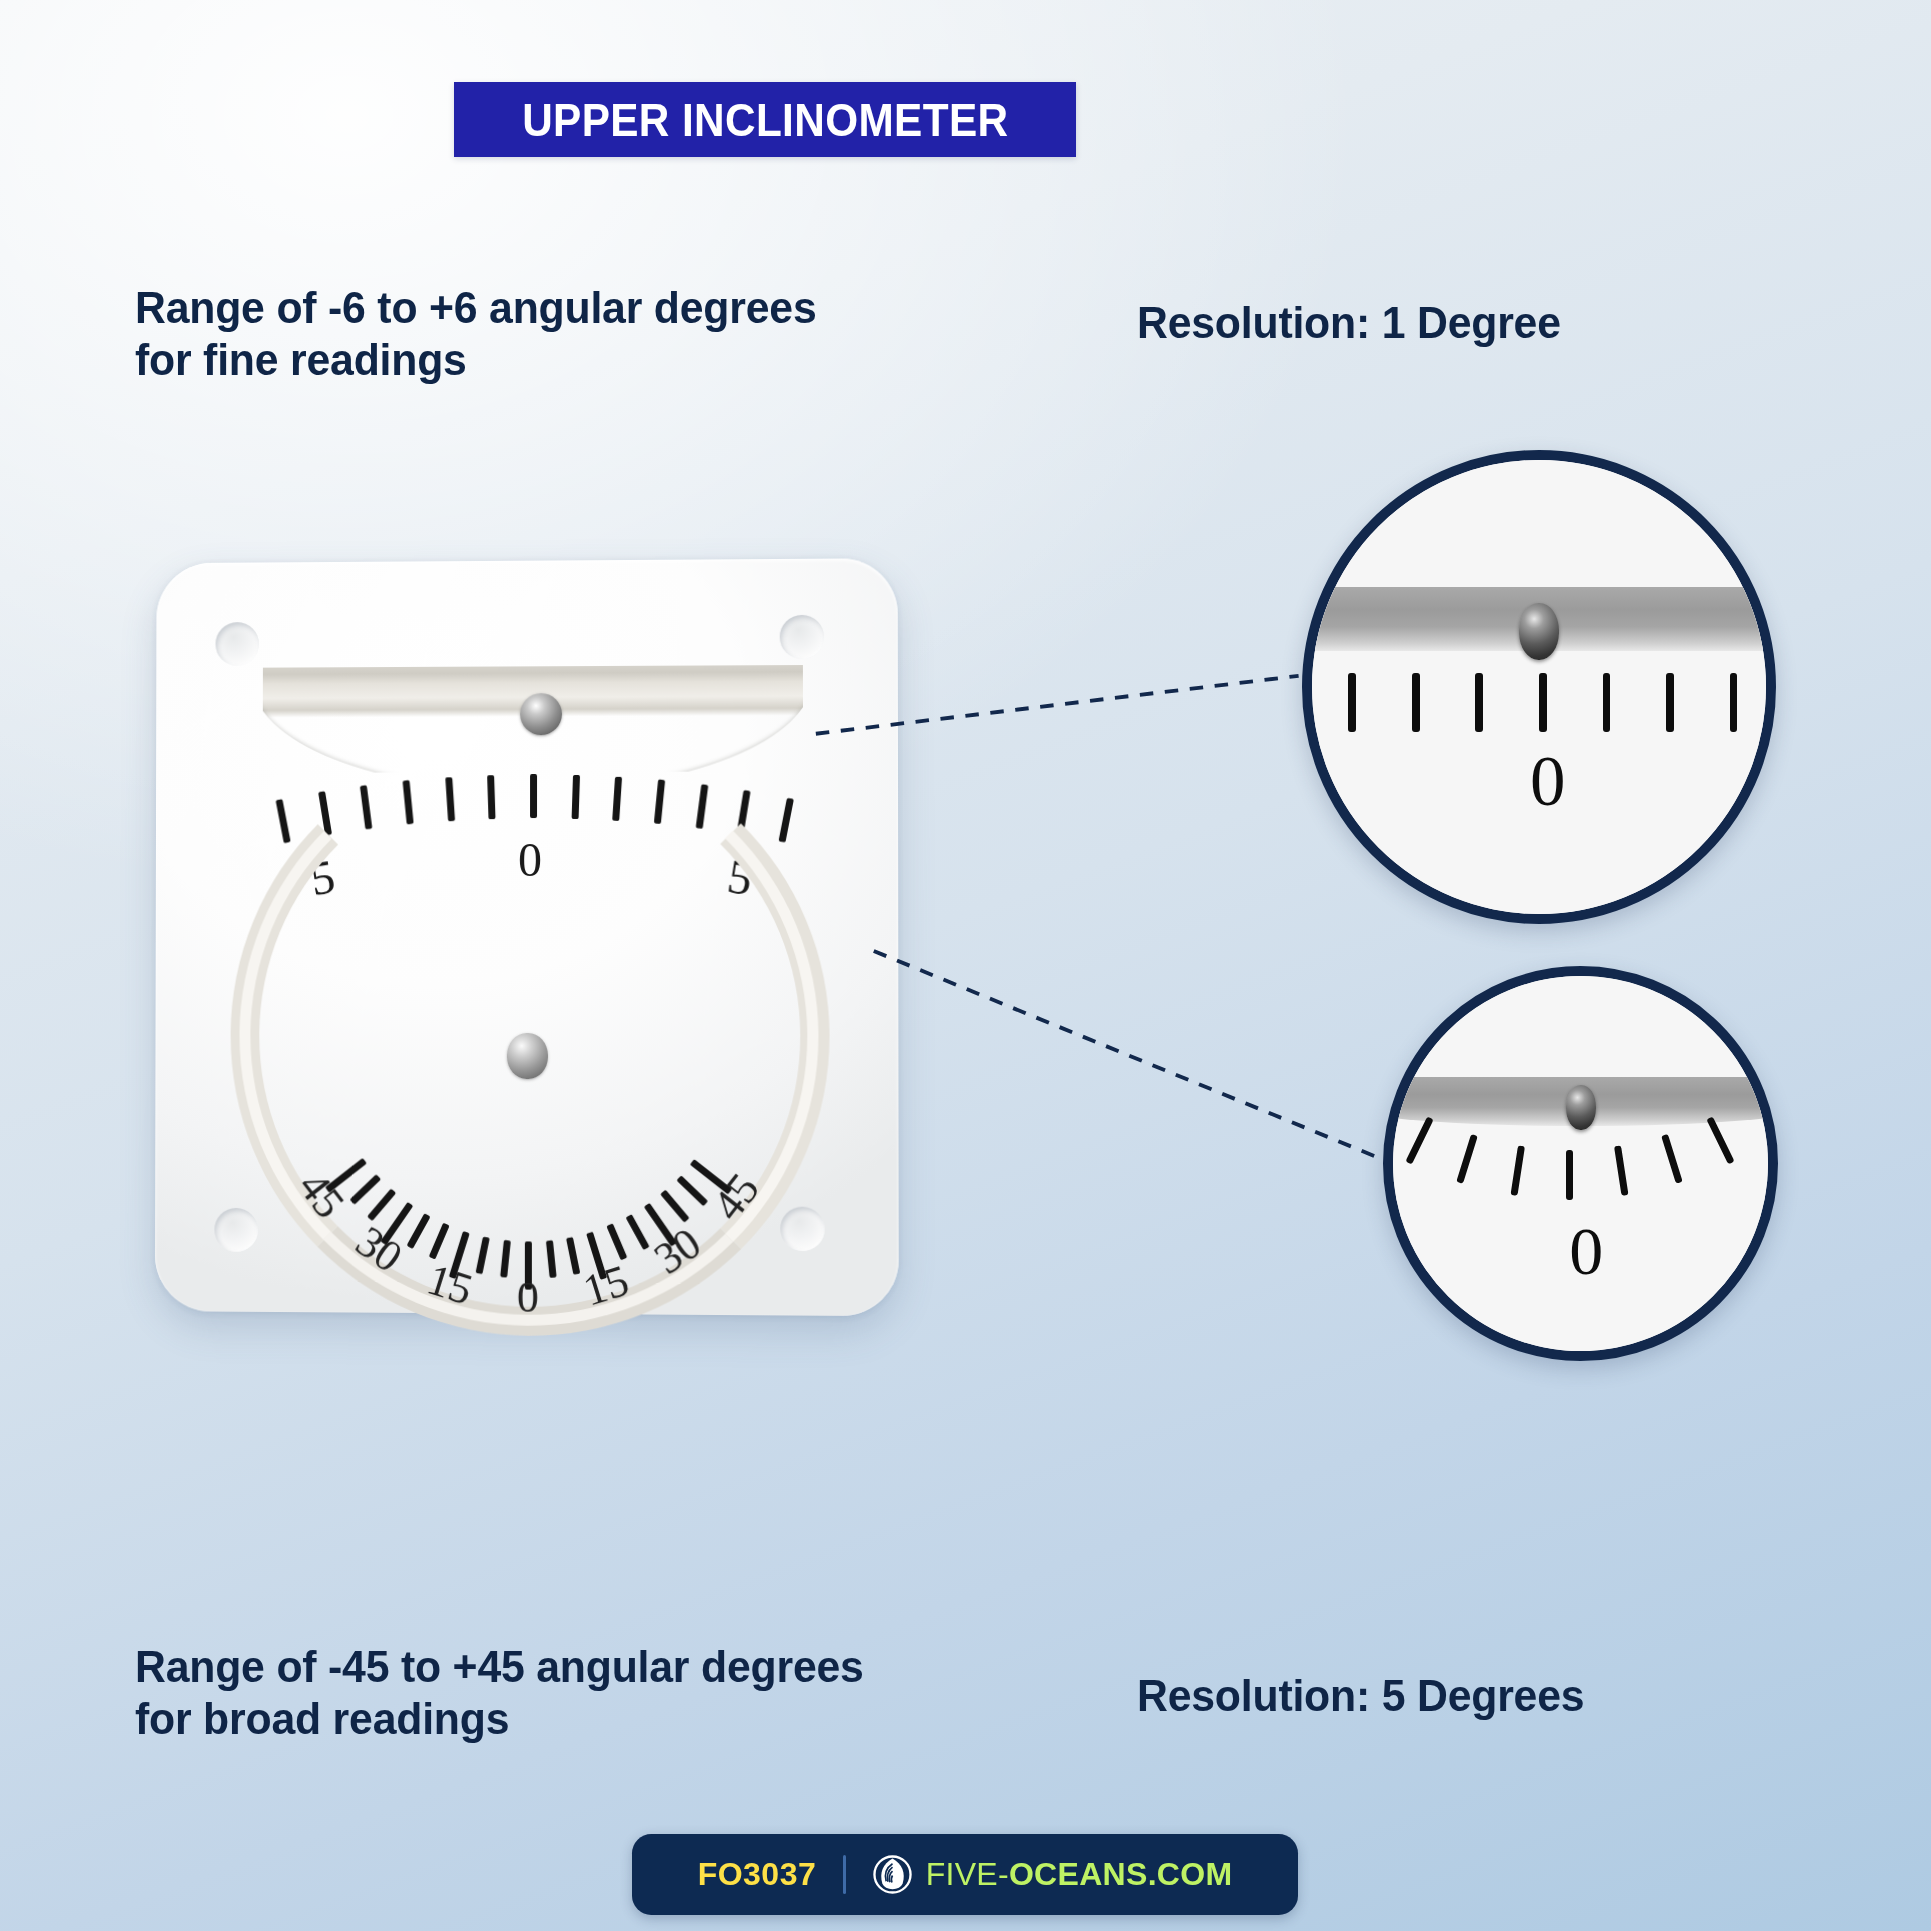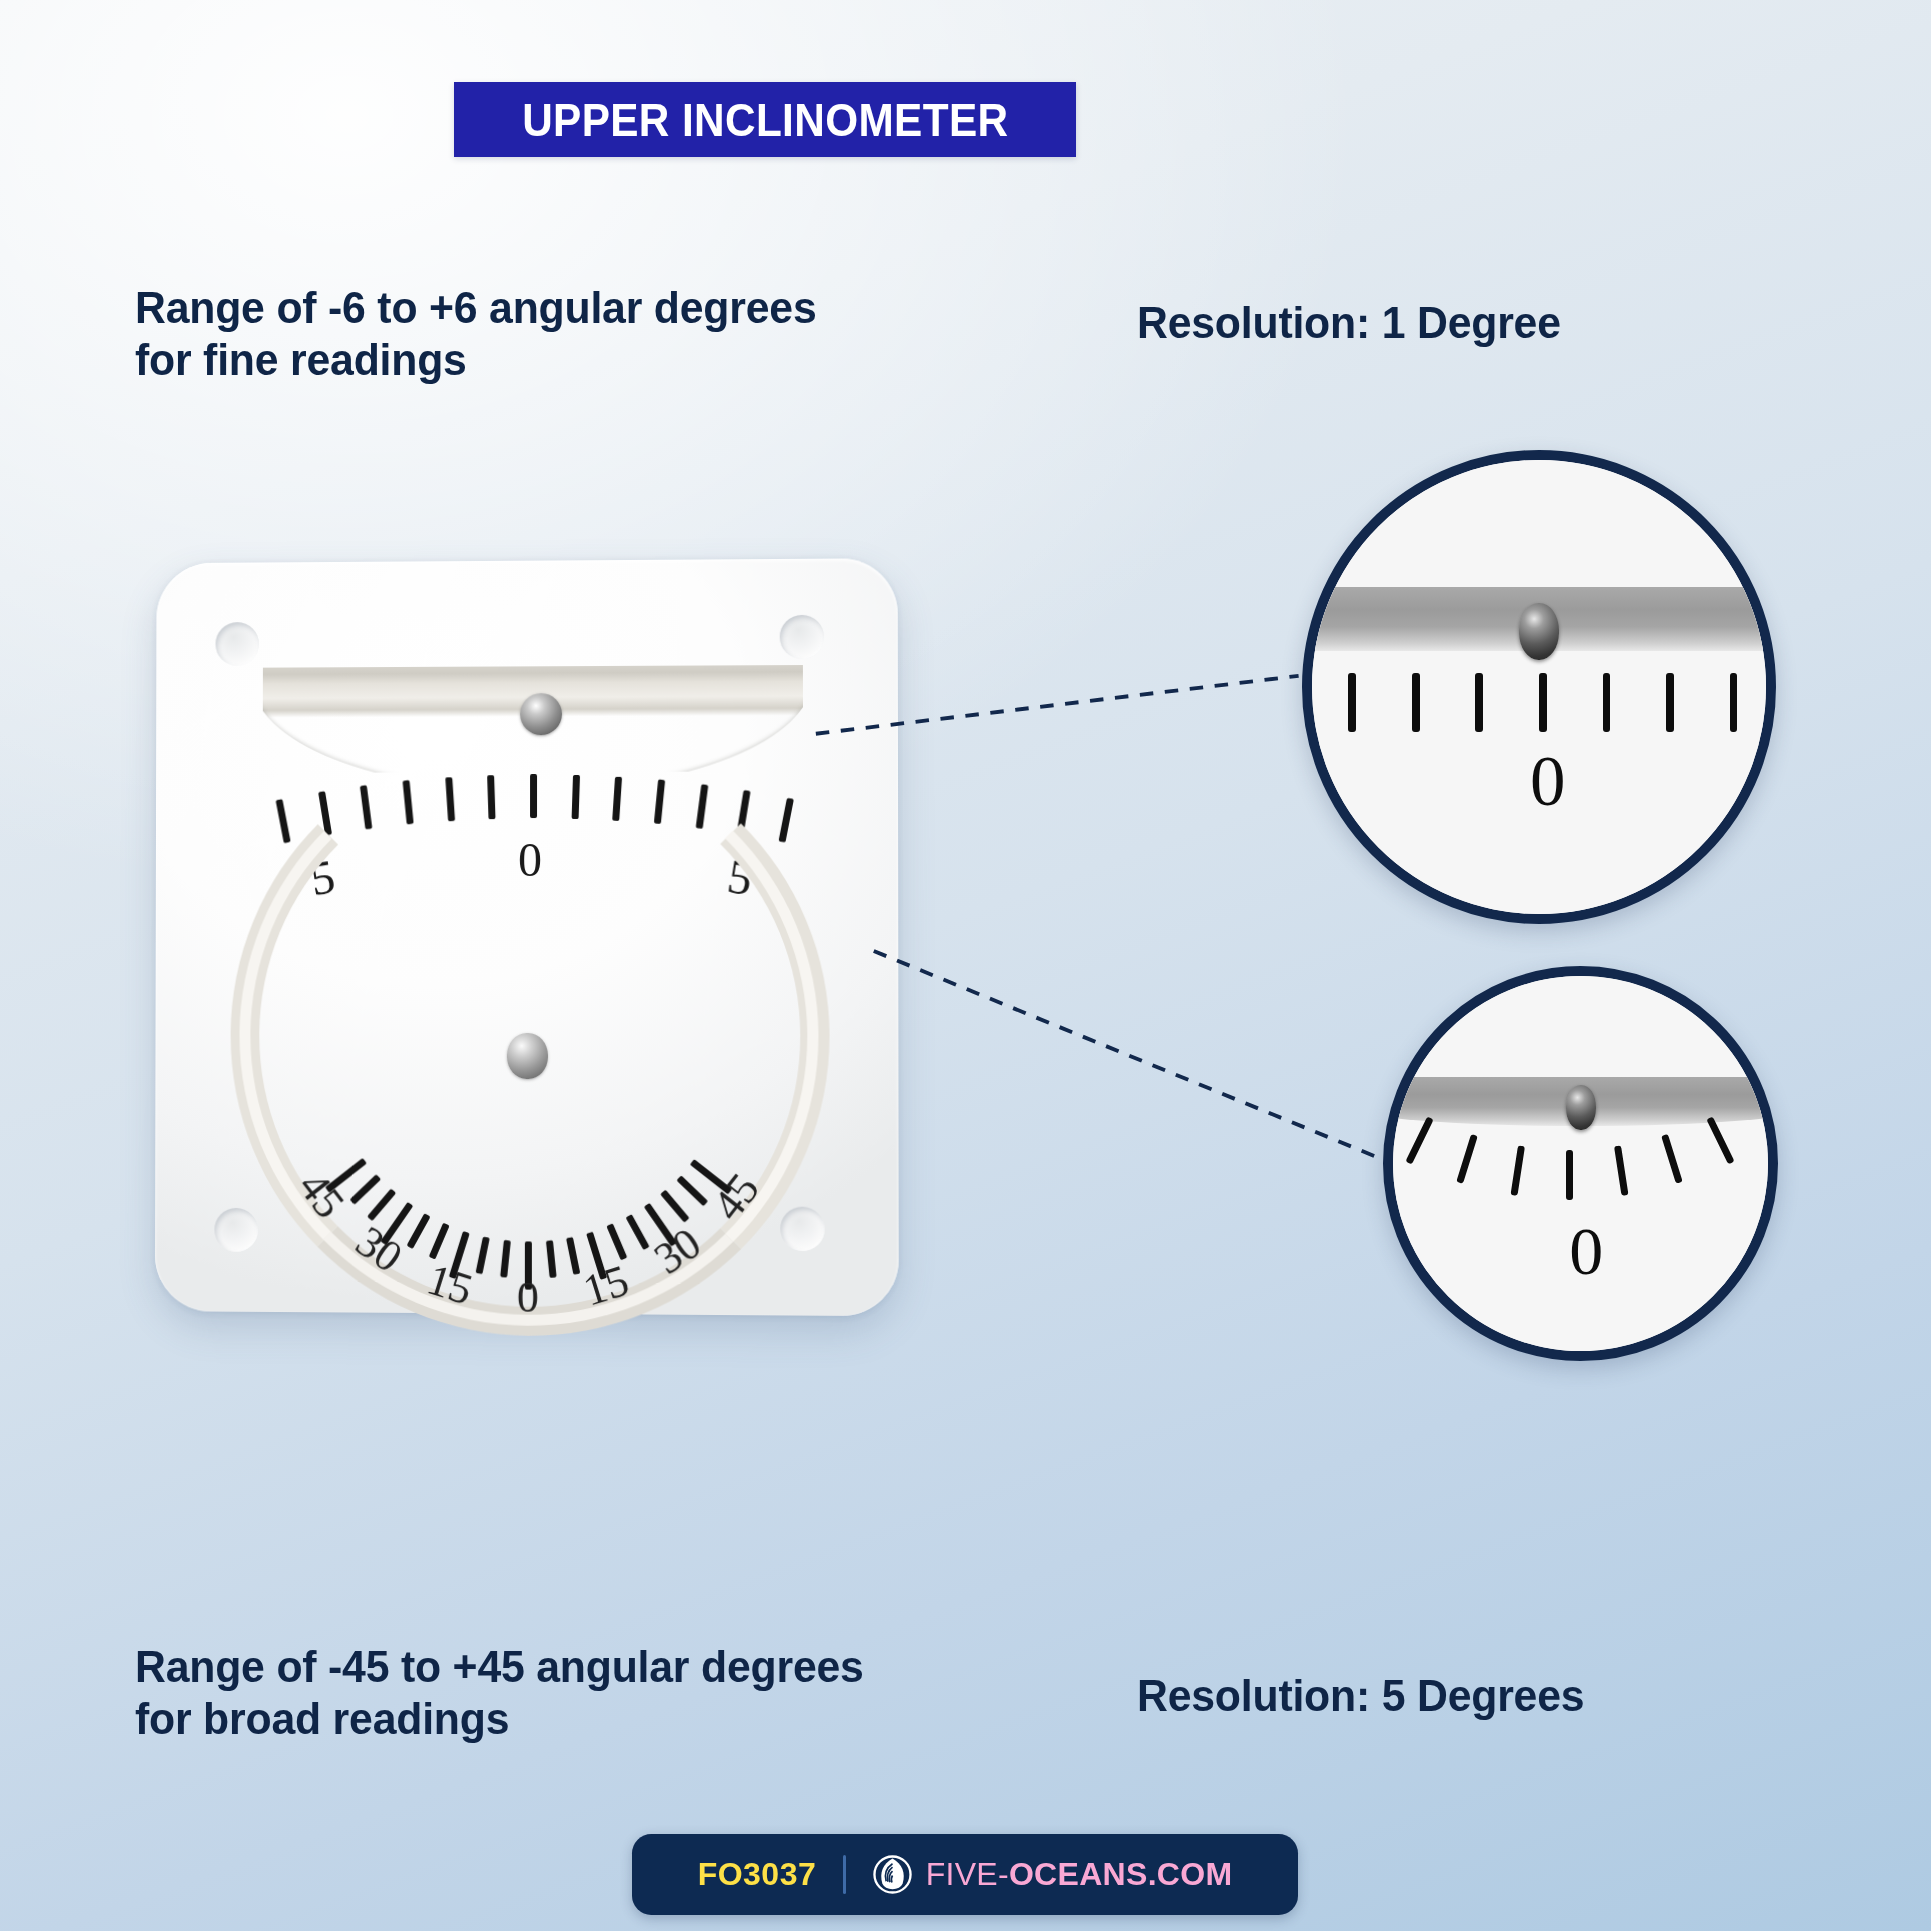--- a/index.html
+++ b/index.html
@@ -280,21 +280,21 @@
     width: 2.9px; height: 39px;
     background: #3e6ba8;
     border-radius: 1.9px;
   }
   #footer-brand-wrap {
     display: flex;
     align-items: center;
     gap: 13.5px;
   }
   #footer-brand {
-    color: #f9a8d4;
+    color: #bef264;
     font-size: 32px;
     letter-spacing: 0.3px;
     font-family: "Liberation Sans", sans-serif;
   }
   #footer-brand .thin { font-weight: 400; }
   #footer-brand .bold { font-weight: 700; }
 </style>
 </head>
 <body>
 

